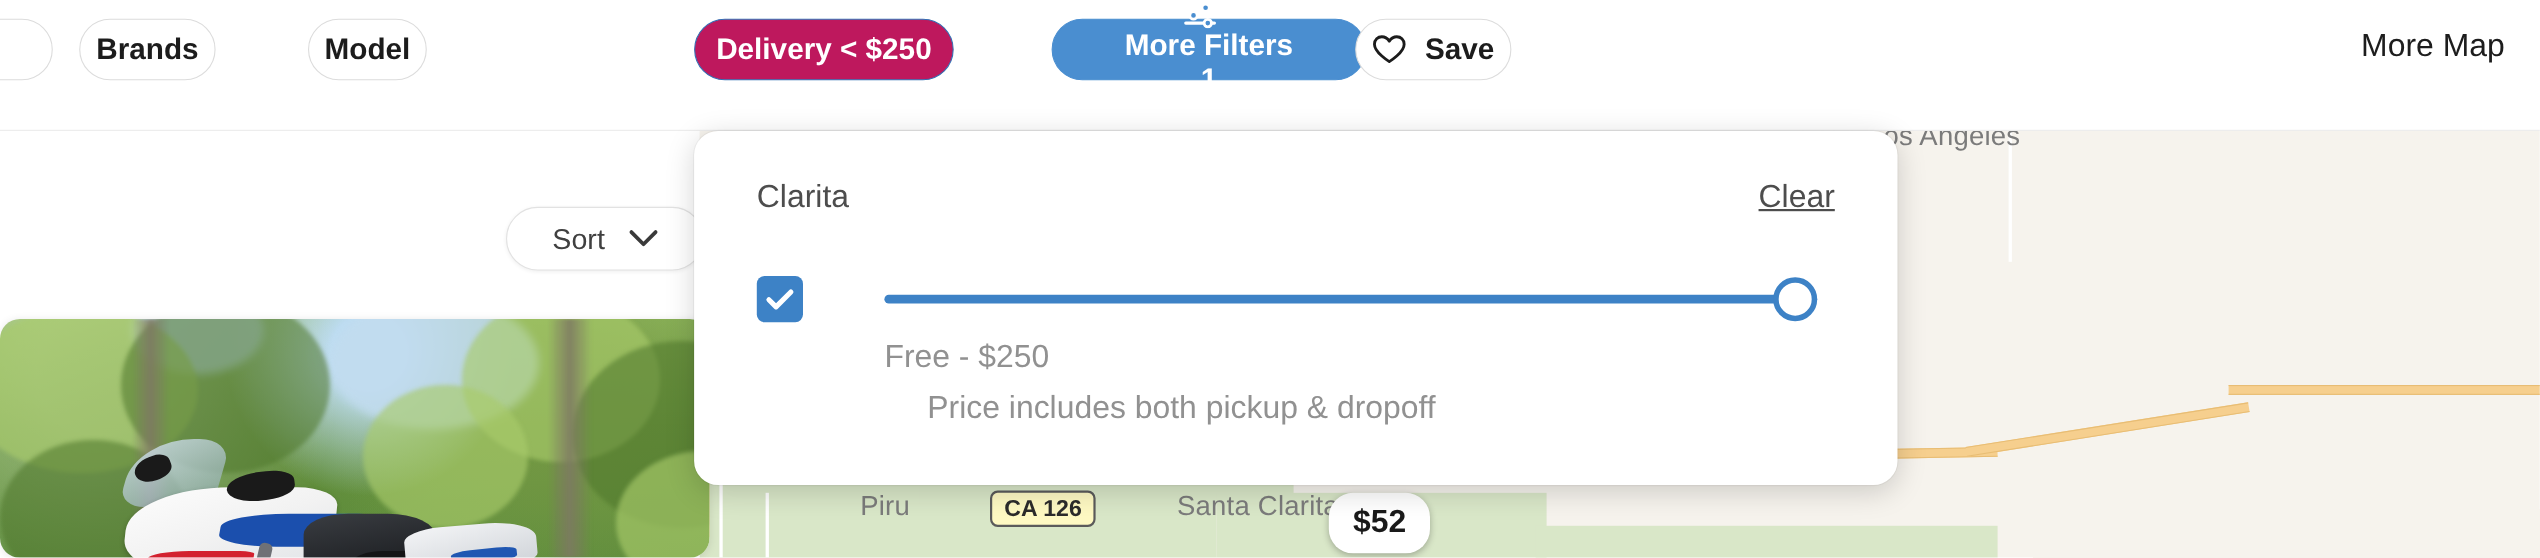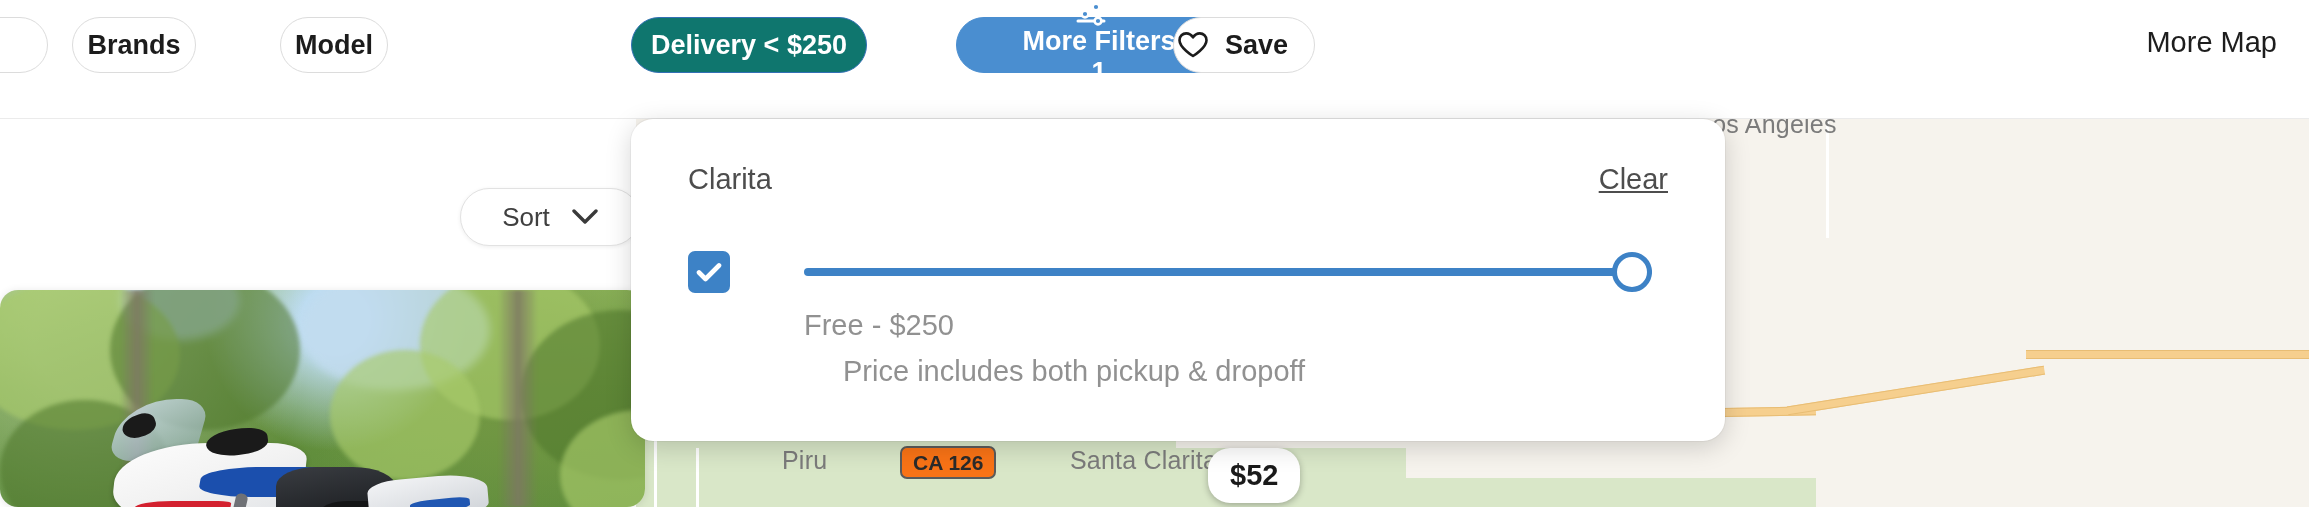--- a/index.html
+++ b/index.html
@@ -65,21 +65,21 @@
   .map-label {
     position: absolute;
     color: #7b7b7b;
     font-size: 25px;
     font-family: "Liberation Sans", sans-serif;
     white-space: nowrap;
     letter-spacing: 0.2px;
   }
   .shield {
     position: absolute;
-    background: #f97316;
+    background: #fef9c3;
     border: 2px solid #5b5b5b;
     border-radius: 7px;
     color: #2b2b2b;
     font-size: 21px;
     font-weight: bold;
     padding: 3px 11px;
     white-space: nowrap;
     line-height: 1.1;
   }
   .price-pin {
@@ -255,21 +255,21 @@
     box-sizing: border-box;
     white-space: nowrap;
     font-family: "Liberation Sans", sans-serif;
   }
   .pill.cut {
     left: -48px;
     width: 96px;
     padding: 0;
   }
   .pill.active-dark {
-    background: #0f766e;
+    background: #be185d;
     border-color: #3370b5;
     color: #ffffff;
   }
   .pill.active-light {
     background: #4a8ed0;
     border-color: #4a8ed0;
     color: #ffffff;
   }
   .pill .glyph { display: inline-flex; align-items: center; margin-right: 16px; }
   .pill .dot {
@@ -519,21 +519,21 @@
           <circle cx="20" cy="5" r="3.4" fill="#4a8ed0" stroke="#ffffff" stroke-width="2.6"></circle>
           <circle cx="9" cy="12" r="3.4" fill="#4a8ed0" stroke="#ffffff" stroke-width="2.6"></circle>
           <circle cx="22" cy="19" r="3.4" fill="#4a8ed0" stroke="#ffffff" stroke-width="2.6"></circle>
         </svg>
       </span>
       <span>More Filters</span>
       <span class="dot"></span>
       <span>1</span>
     </div>
 
-    <div class="pill" style="left:1173px;width:142px;justify-content:flex-end;">
+    <div class="pill" style="left:1232px;width:142px;">
       <span class="glyph">
         <svg width="32" height="28" viewBox="0 0 32 28" aria-hidden="true">
           <path d="M16 25 C16 25 2.5 16.8 2.5 9.2 C2.5 5.2 5.6 2.4 9.2 2.4 C11.9 2.4 14.4 4.0 16 6.4 C17.6 4.0 20.1 2.4 22.8 2.4 C26.4 2.4 29.5 5.2 29.5 9.2 C29.5 16.8 16 25 16 25 Z" fill="none" stroke="#1c1c1c" stroke-width="2.6" stroke-linejoin="round"></path>
         </svg>
       </span>
       <span>Save</span>
     </div>
 
     <div class="show-map">More Map</div>
   </div>

